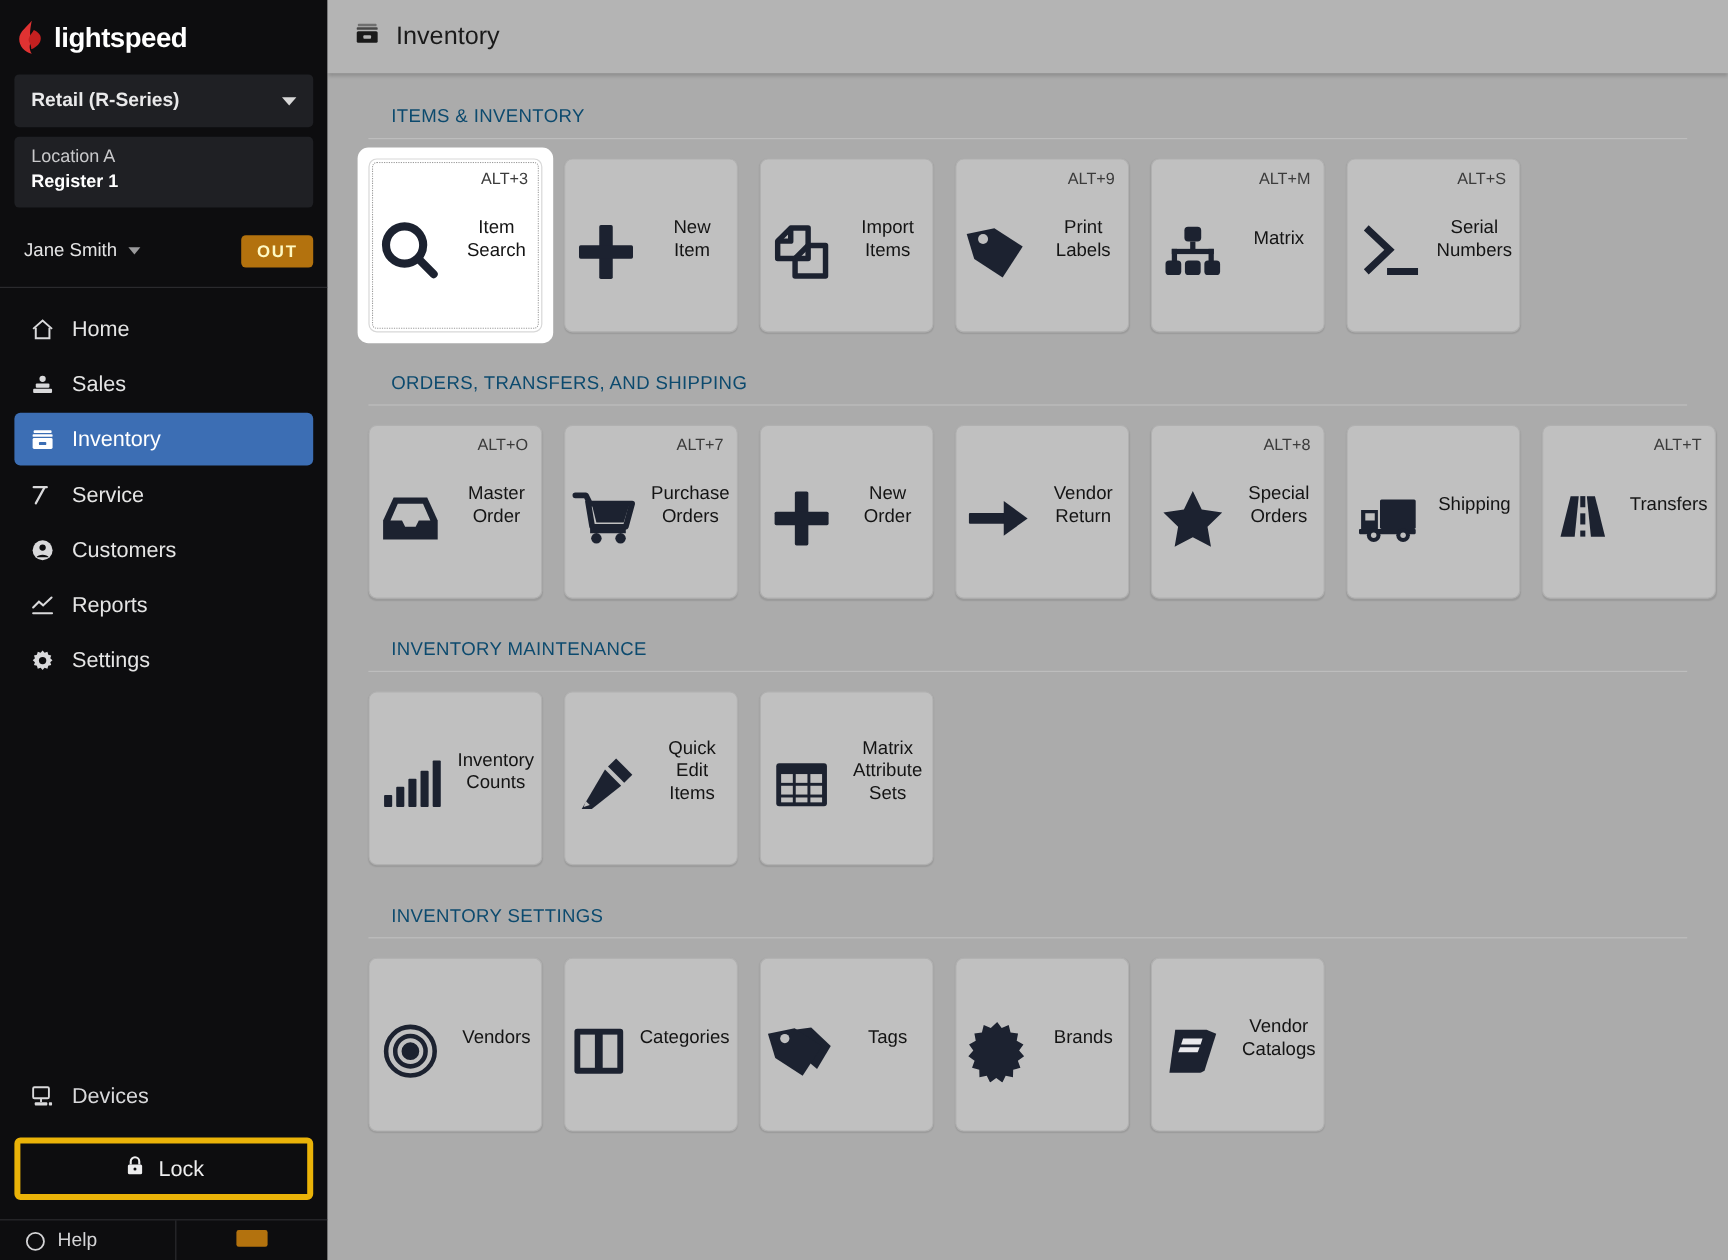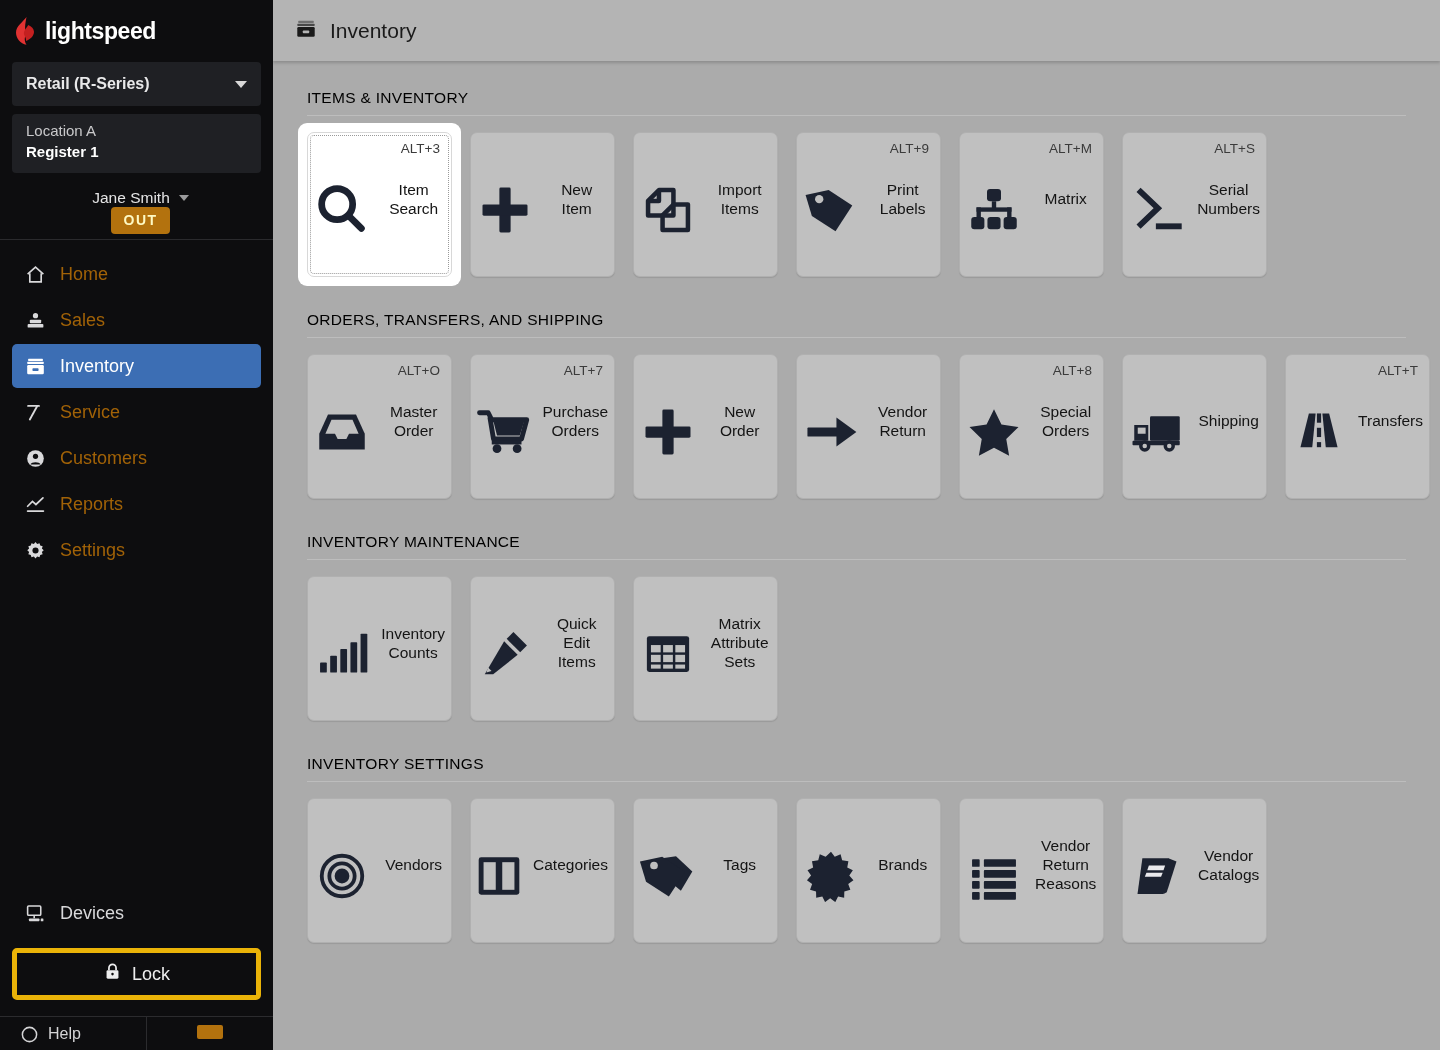--- a/index.html
+++ b/index.html
@@ -43,40 +43,40 @@
     border-top: 7px solid #d8d8d8;
   }
   .loc-box {
     background: #1f2024; border-radius: 4px;
     padding: 7px 14px 11px; margin-bottom: 10px;
   }
   .loc-name { color: #c9c9cb; font-size: 15px; line-height: 20px; }
   .loc-reg { color: #ffffff; font-size: 15px; font-weight: 700; line-height: 21px; }
   .user-row {
     display: flex; align-items: center; justify-content: space-between;
-    padding: 6px 12px 0 20px; height: 46px; flex-direction: column;
+    padding: 6px 12px 0 20px; height: 46px;
   }
   .user-left { display: flex; align-items: center; gap: 9px; }
   .user-name { color: #e4e4e5; font-size: 15.5px; }
   .caret-sm {
     width: 0; height: 0;
     border-left: 5px solid transparent; border-right: 5px solid transparent;
     border-top: 6px solid #9a9a9c;
   }
   .out-badge {
     background: #b3720e; color: #fef9c3;
     font-size: 14px; font-weight: 700; letter-spacing: 1.4px;
     padding: 5px 13px 6px; border-radius: 4px;
   }
   .nav-divider { height: 1px; background: #2a2a2d; margin: 10px 0 12px; }
   .nav { display: flex; flex-direction: column; gap: 2px; padding: 0 12px; }
   .nav-item {
     display: flex; align-items: center; gap: 14px;
     height: 44px; padding: 0 12px; border-radius: 5px;
-    color: #a16207; font-size: 18px;
+    color: #e5e5e5; font-size: 18px;
   }
   .nav-item.active { background: #3c6eb4; color: #ffffff; }
   .nav-ico { width: 22px; height: 22px; display: flex; align-items: center; justify-content: center; flex: 0 0 22px; }
   .nav-ico svg { display: block; }
   .spacer { flex: 1 1 auto; }
   .devices-row {
     display: flex; align-items: center; gap: 14px;
     padding: 0 24px; height: 42px; color: #d9d9db; font-size: 18px;
   }
   .lock-btn {
@@ -105,22 +105,23 @@
     display: flex; align-items: center; gap: 13px;
     padding-left: 22px;
     box-shadow: 0 2px 3px rgba(0,0,0,0.18);
     position: relative; z-index: 3;
   }
   .topbar-title { font-size: 21px; color: #1a1a1a; }
   .content { padding: 28px 0 0 34px; height: 989px; }
 
   .section { margin-bottom: 0; }
   .sec-head {
-    font-size: 15.5px; color: #000000; letter-spacing: 0.3px;
+    font-size: 15.5px; color: #0c4a6e; letter-spacing: 0.3px;
     padding-bottom: 8px;
+    margin-left: 19px;
   }
   .sec-rule { height: 1px; background: #bdbdbd; margin-right: 34px; }
   .tiles { display: flex; gap: 18px; padding-top: 16px; }
 
   .tile {
     width: 145px; height: 145px;
     background: #c0c0c0; border: 1px solid #b0b0b0; border-radius: 7px;
     position: relative;
     display: flex; flex-direction: row; align-items: center;
     box-shadow: 0 1px 1px rgba(0,0,0,0.10);
@@ -646,38 +647,20 @@
               <span class="tile-shortcut"></span>
               <span class="tile-ico">
                 <svg viewBox="0 0 64 64" width="52" height="52" fill="#1c2230">
                   <path d="M32 2 l4.6 6.2 7.2-3.1 1.9 7.6 7.7 1.1 -1.4 7.6 6.9 3.6 -4.4 6.4 5.1 5.9 -6.4 4.4 2.6 7.3 -7.4 2 -0.2 7.8 -7.5-1.7 -3.4 7 -6.3-4.6 -6.3 4.6 -3.4-7 -7.5 1.7 -0.2-7.8 -7.4-2 2.6-7.3 -6.4-4.4 5.1-5.9 -4.4-6.4 6.9-3.6 -1.4-7.6 7.7-1.1 1.9-7.6 7.2 3.1z"></path>
                 </svg>
               </span>
               <span class="tile-label">Brands</span>
             </div>
           </div>
 
-          <div class="tile-wrap">
-            <div class="tile">
-              <span class="tile-shortcut"></span>
-              <span class="tile-ico">
-                <svg viewBox="0 0 64 64" width="54" height="54" fill="#1c2230">
-                  <rect x="6" y="12" width="9" height="9" rx="1"></rect>
-                    <rect x="20" y="12" width="38" height="9" rx="1"></rect>
-                  <rect x="6" y="25" width="9" height="9" rx="1"></rect>
-                    <rect x="20" y="25" width="38" height="9" rx="1"></rect>
-                  <rect x="6" y="38" width="9" height="9" rx="1"></rect>
-                    <rect x="20" y="38" width="38" height="9" rx="1"></rect>
-                  <rect x="6" y="51" width="9" height="9" rx="1"></rect>
-                    <rect x="20" y="51" width="38" height="9" rx="1"></rect>
-                </svg>
-              </span>
-              <span class="tile-label">Vendor Return Reasons</span>
-            </div>
-          </div>
 
           <div class="tile-wrap">
             <div class="tile">
               <span class="tile-shortcut"></span>
               <span class="tile-ico">
                 <svg viewBox="0 0 64 64" width="52" height="52" fill="#1c2230">
                   <path d="M14 10 H46 L52 16 L40 54 H8 Z"></path>
                   <path d="M46 10 L56 14 L44 52 L40 54 Z"></path>
                   <path d="M22 19 H42 L40 25 H20 Z" fill="#e9e9ec"></path>
                   <path d="M19 28 H39 L37 33 H17 Z" fill="#e9e9ec"></path>

